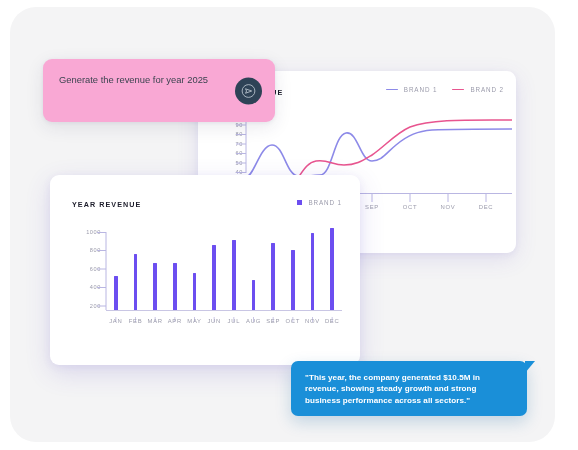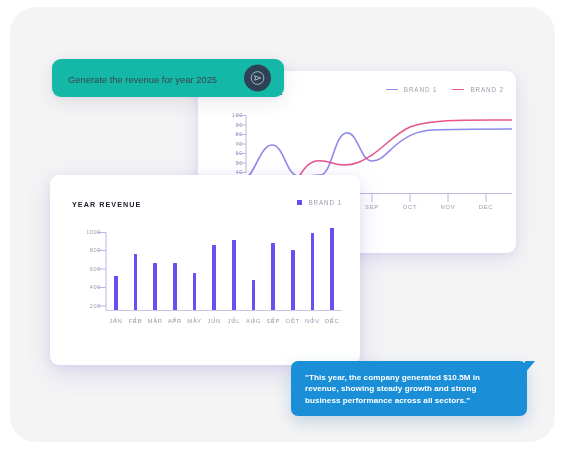--- a/index.html
+++ b/index.html
@@ -129,25 +129,25 @@
     left: 22px;
     top: 24px;
     right: 18px;
     height: 12px;
   }
   #bar-card .card-title { position: absolute; left: 0; top: 1px; }
 
   
   #prompt-card {
     position: absolute;
-    left: 42px;
+    left: 33px;
     top: 52px;
     width: 232px;
-    height: 38px;
-    background: #14b8a6;
+    height: 63px;
+    background: #f9a8d4;
     border-radius: 9px;
     box-shadow: 0 5px 18px rgba(40, 40, 80, 0.10),
                 0 1px 4px rgba(40, 40, 80, 0.06);
   }
   #prompt-text {
     position: absolute;
     left: 16px;
     top: 12px;
     width: 165px;
     font-size: 9.4px;

